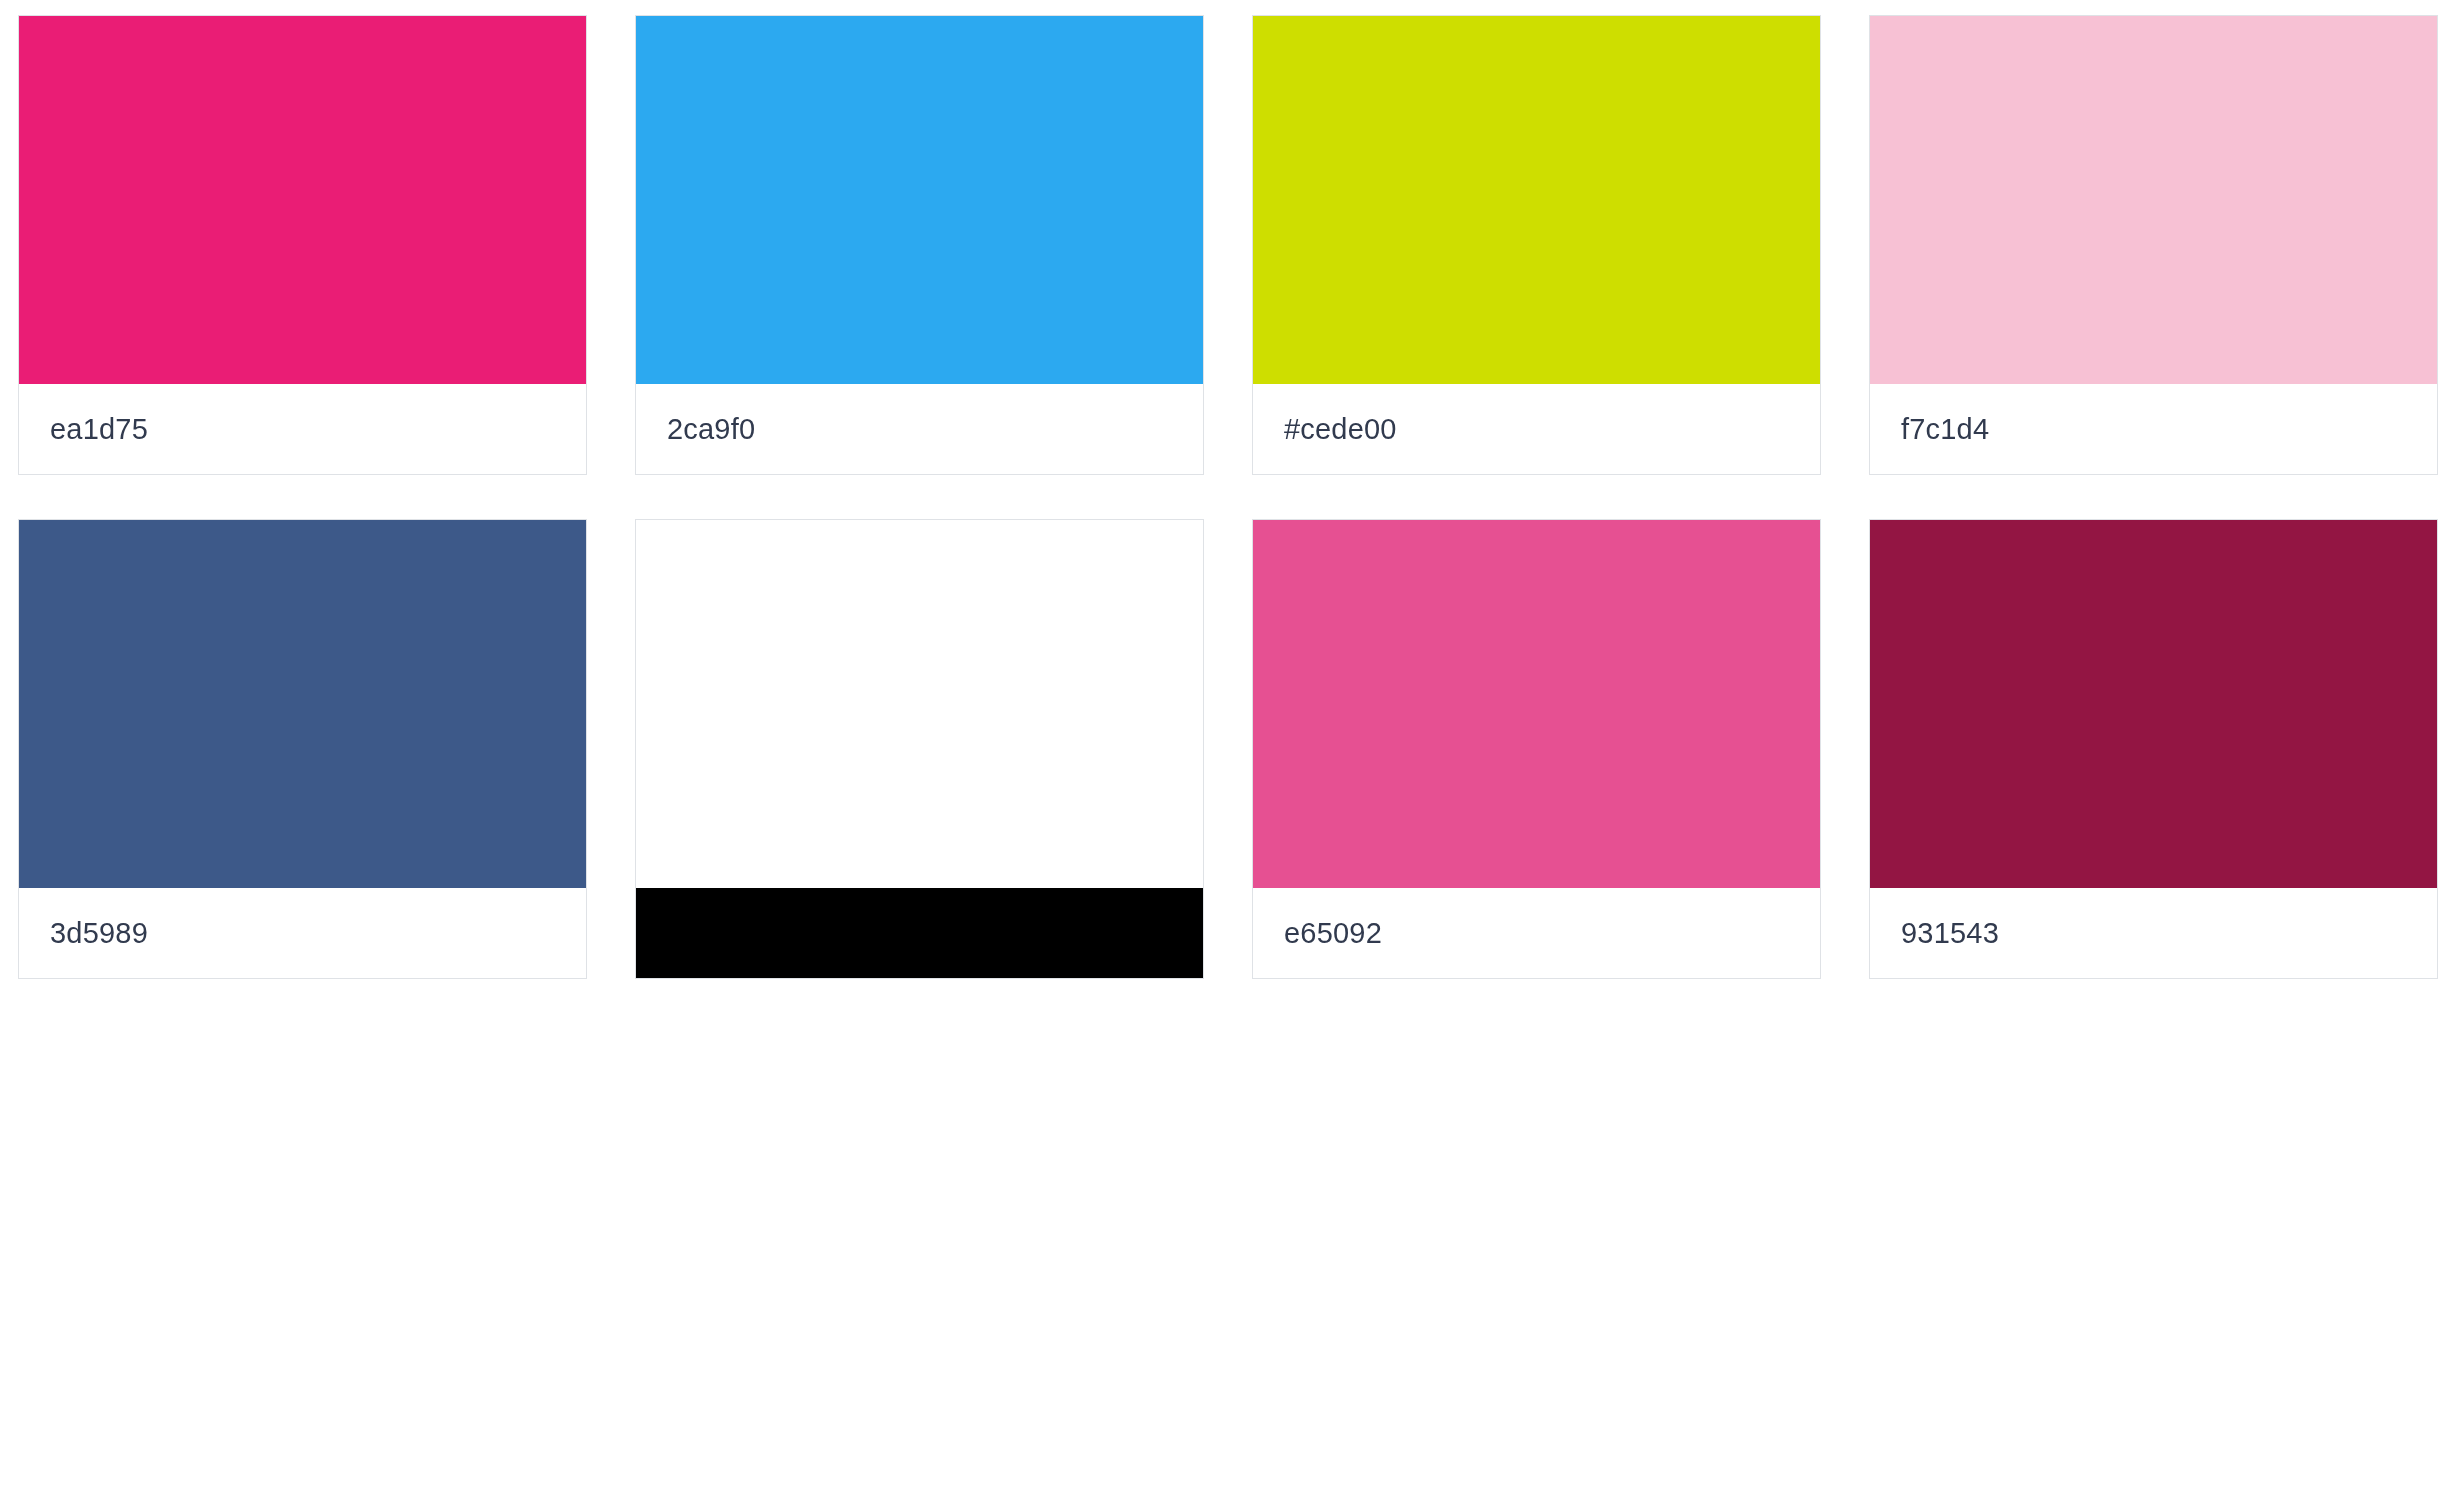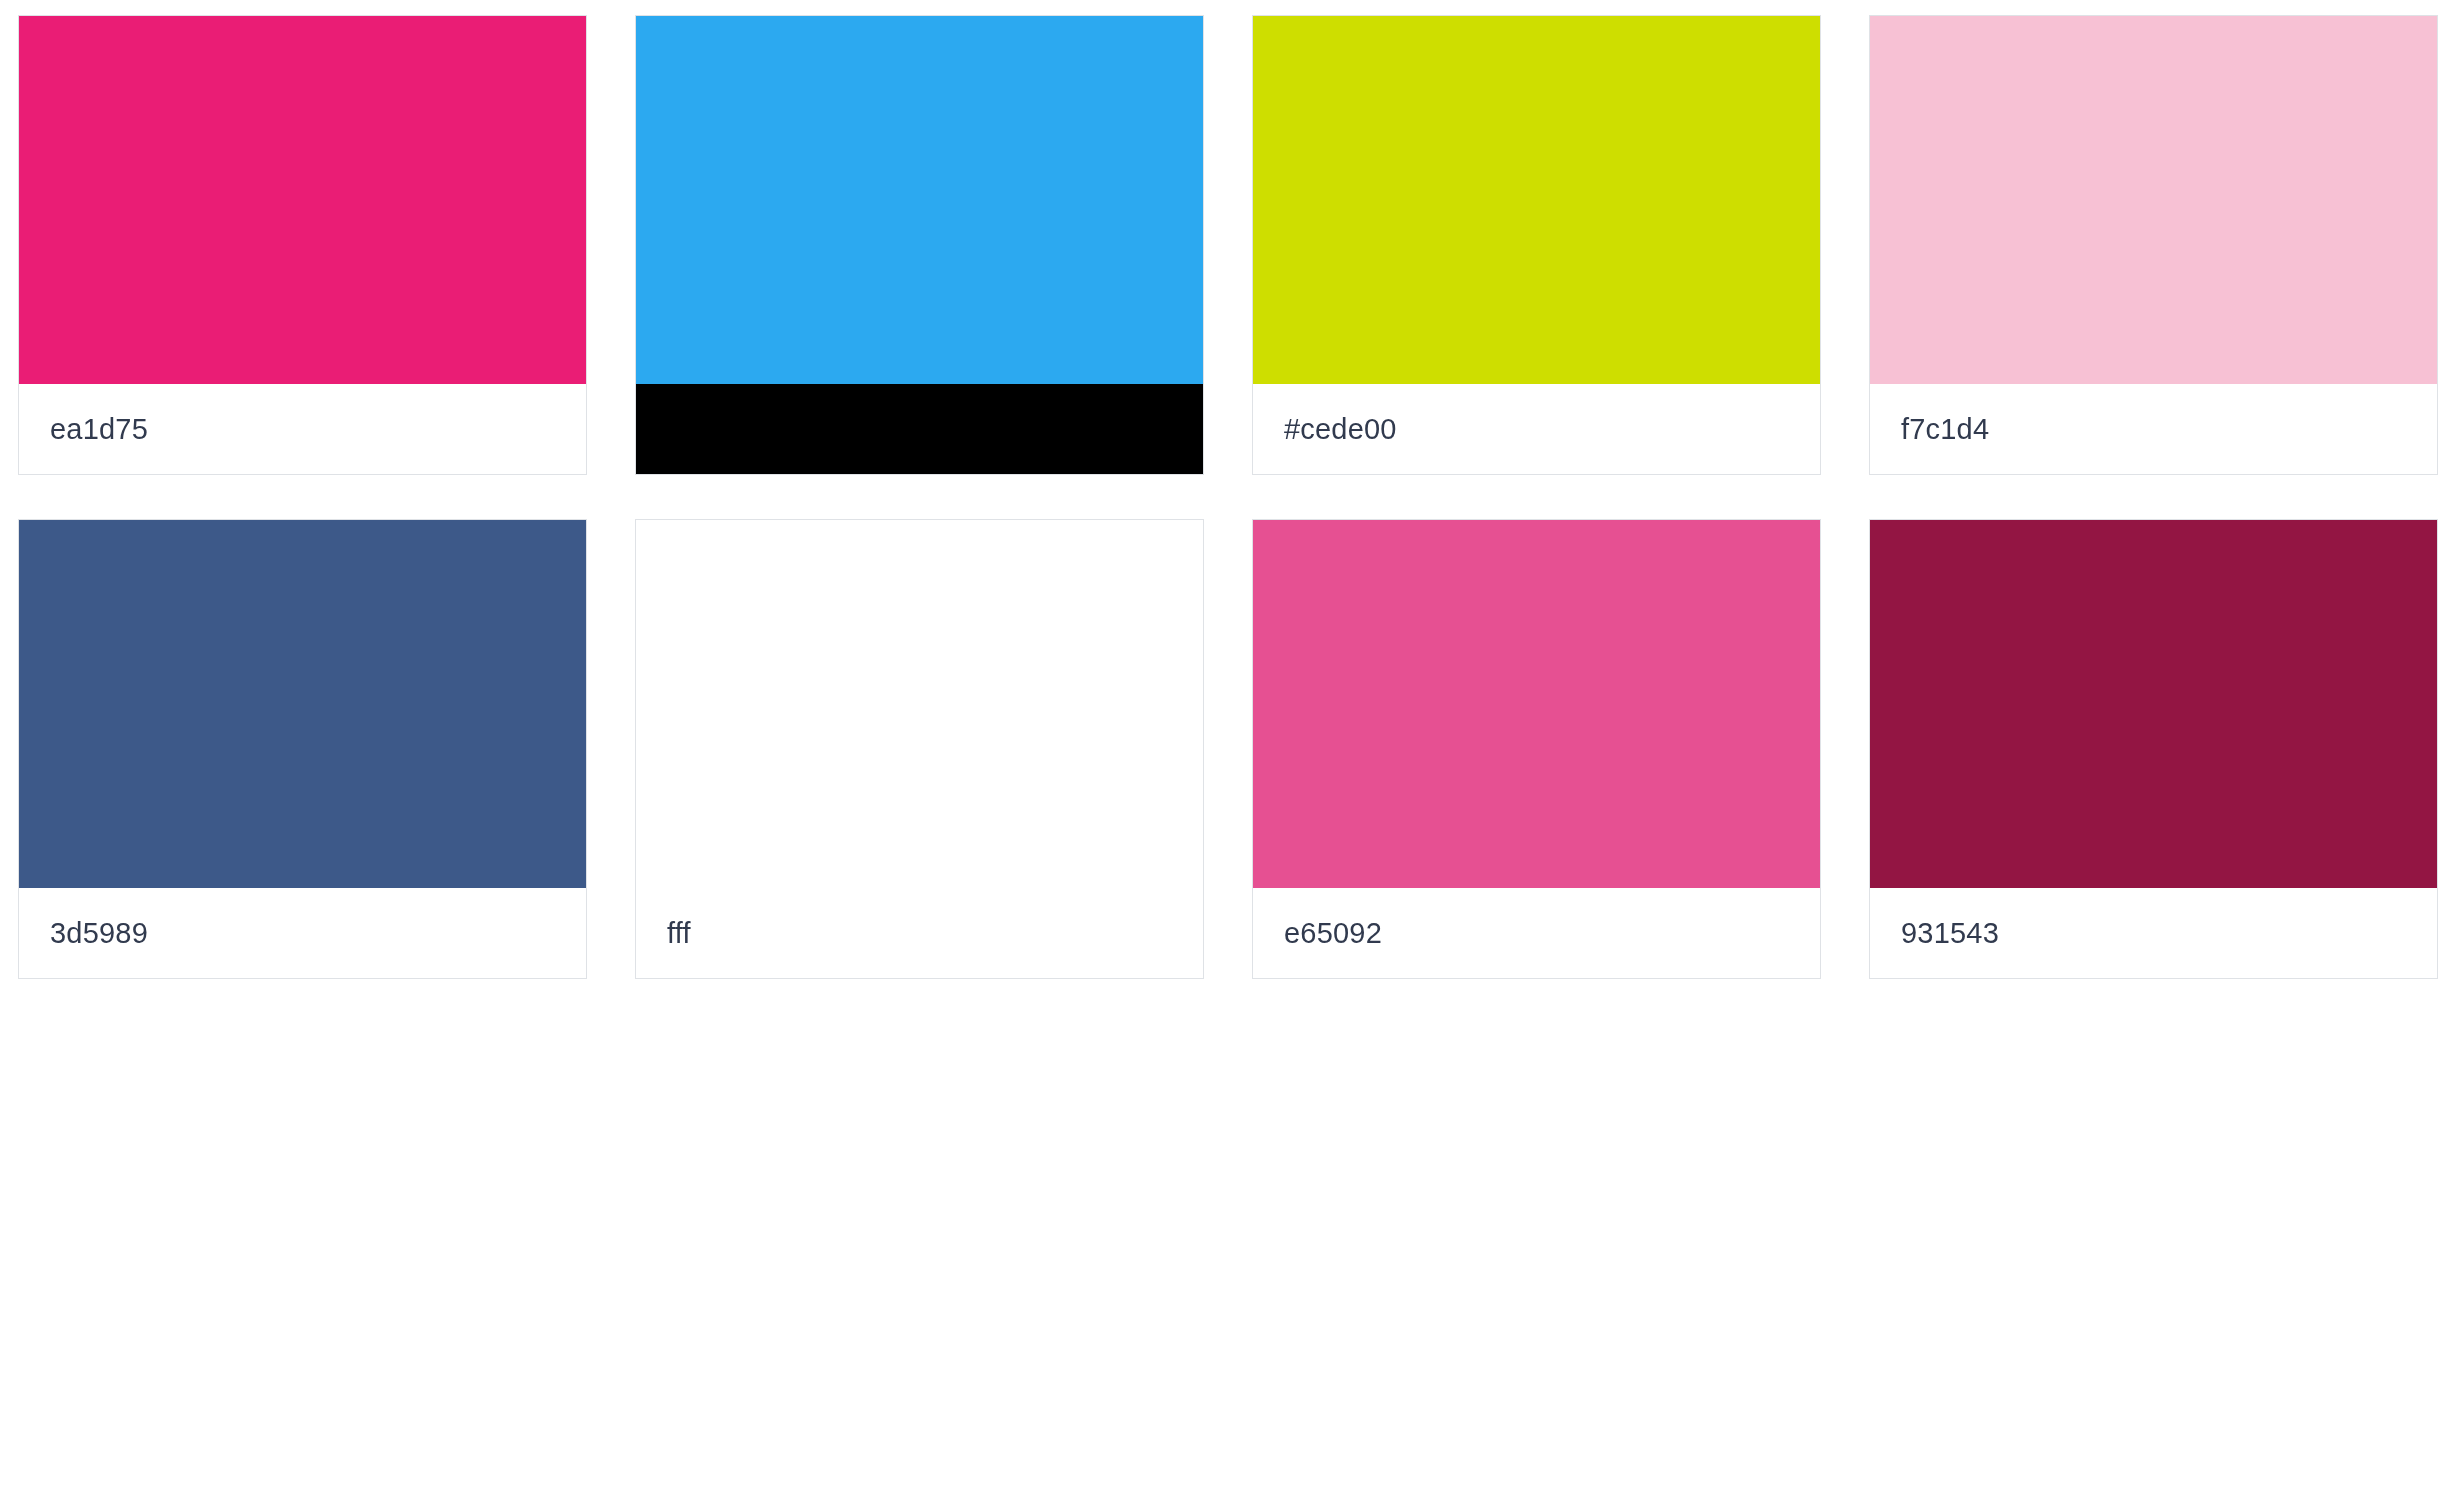--- a/index.html
+++ b/index.html
@@ -72,20 +72,23 @@
 <div id="palette-grid">
 
 <div class="swatch-card">
       <div class="swatch-color" style="background-color: rgb(234, 29, 117);"></div>
       <div class="swatch-label-area">
         <span class="swatch-label">ea1d75</span>
       </div>
     </div>
     <div class="swatch-card">
       <div class="swatch-color" style="background-color: rgb(44, 169, 240);"></div>
+      <div class="swatch-label-area">
+        <span class="swatch-label">2ca9f0</span>
+      </div>
     </div>
     <div class="swatch-card">
       <div class="swatch-color" style="background-color: rgb(206, 222, 0);"></div>
       <div class="swatch-label-area">
         <span class="swatch-label">#cede00</span>
       </div>
     </div>
     <div class="swatch-card">
       <div class="swatch-color" style="background-color: rgb(247, 193, 212);"></div>
       <div class="swatch-label-area">
@@ -93,23 +96,20 @@
       </div>
     </div>
     <div class="swatch-card">
       <div class="swatch-color" style="background-color: rgb(61, 89, 137);"></div>
       <div class="swatch-label-area">
         <span class="swatch-label">3d5989</span>
       </div>
     </div>
     <div class="swatch-card">
       <div class="swatch-color" style="background-color: rgb(255, 255, 255);"></div>
-      <div class="swatch-label-area">
-        <span class="swatch-label">fff</span>
-      </div>
     </div>
     <div class="swatch-card">
       <div class="swatch-color" style="background-color: rgb(230, 80, 146);"></div>
       <div class="swatch-label-area">
         <span class="swatch-label">e65092</span>
       </div>
     </div>
     <div class="swatch-card">
       <div class="swatch-color" style="background-color: rgb(147, 21, 67);"></div>
       <div class="swatch-label-area">

